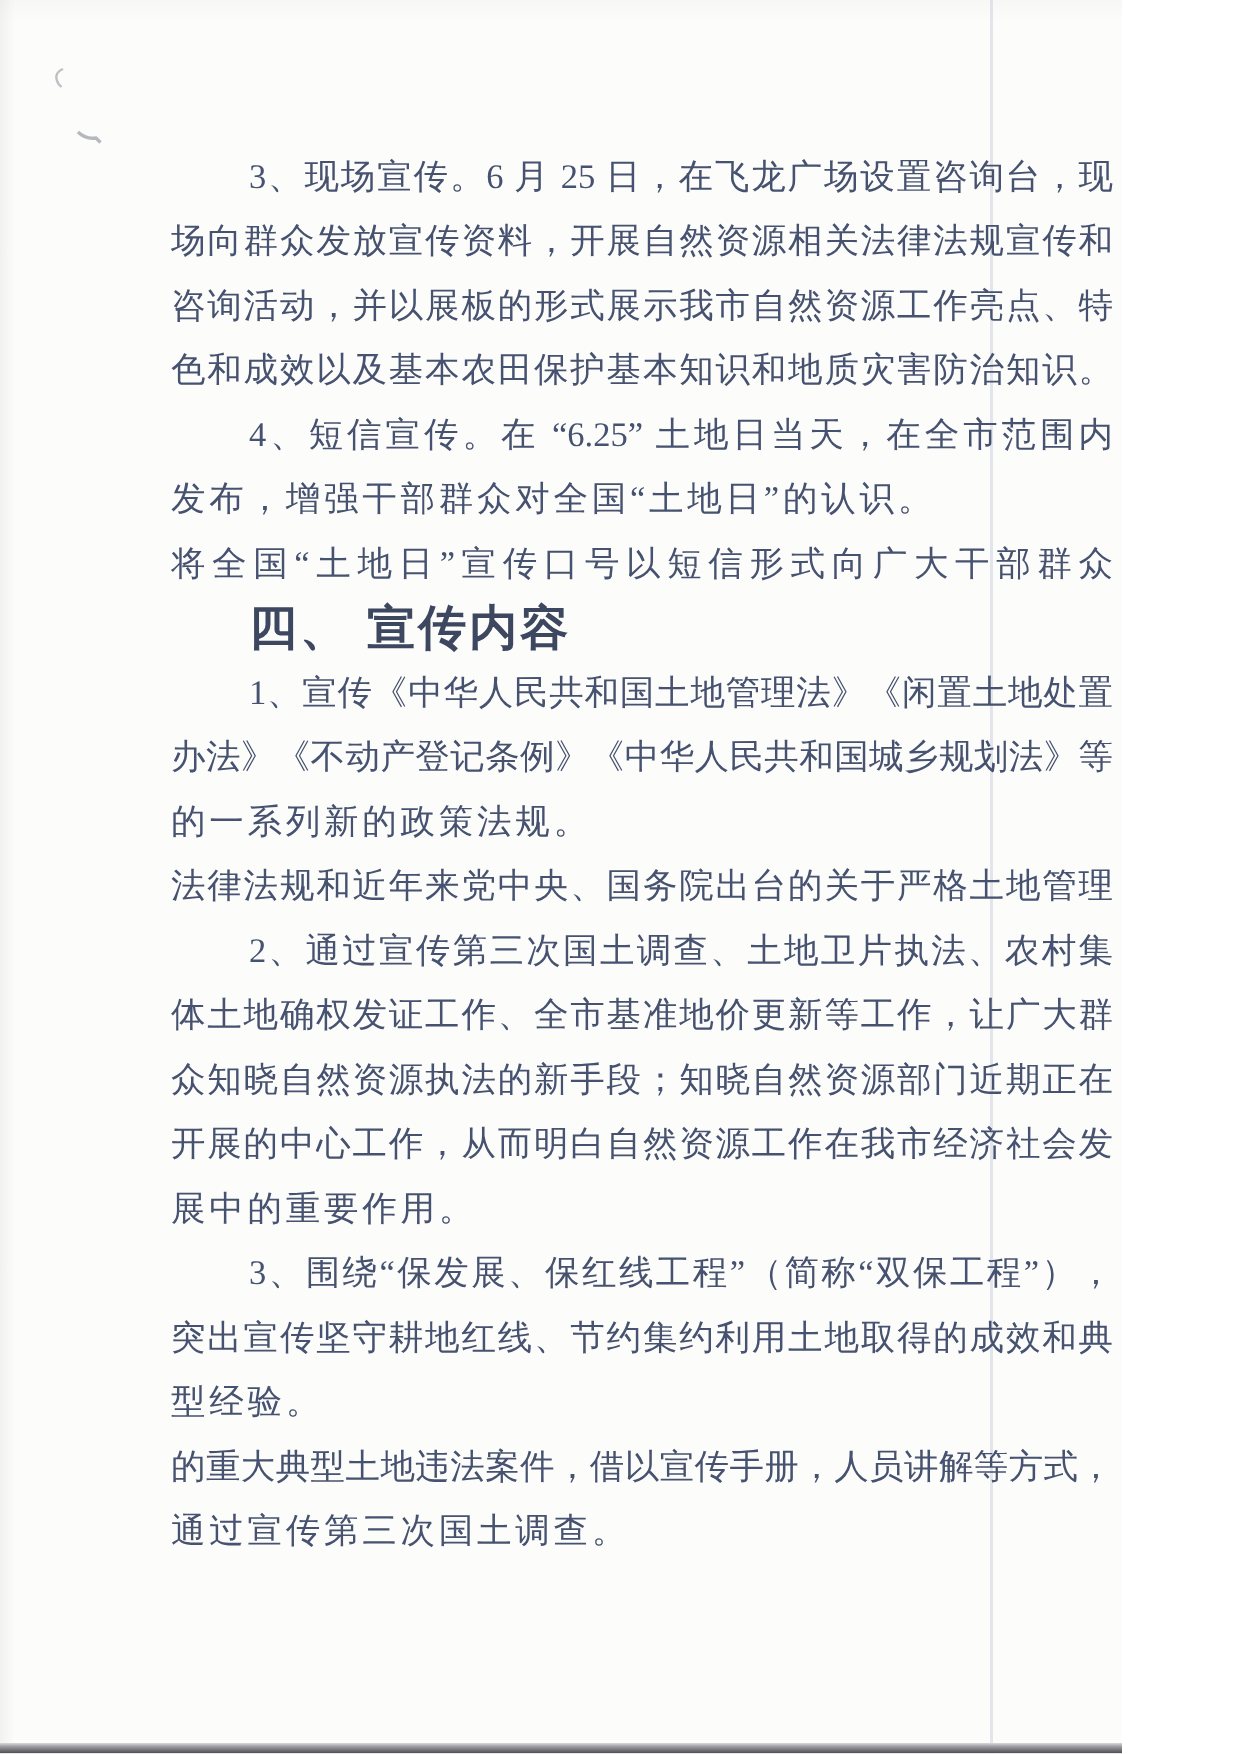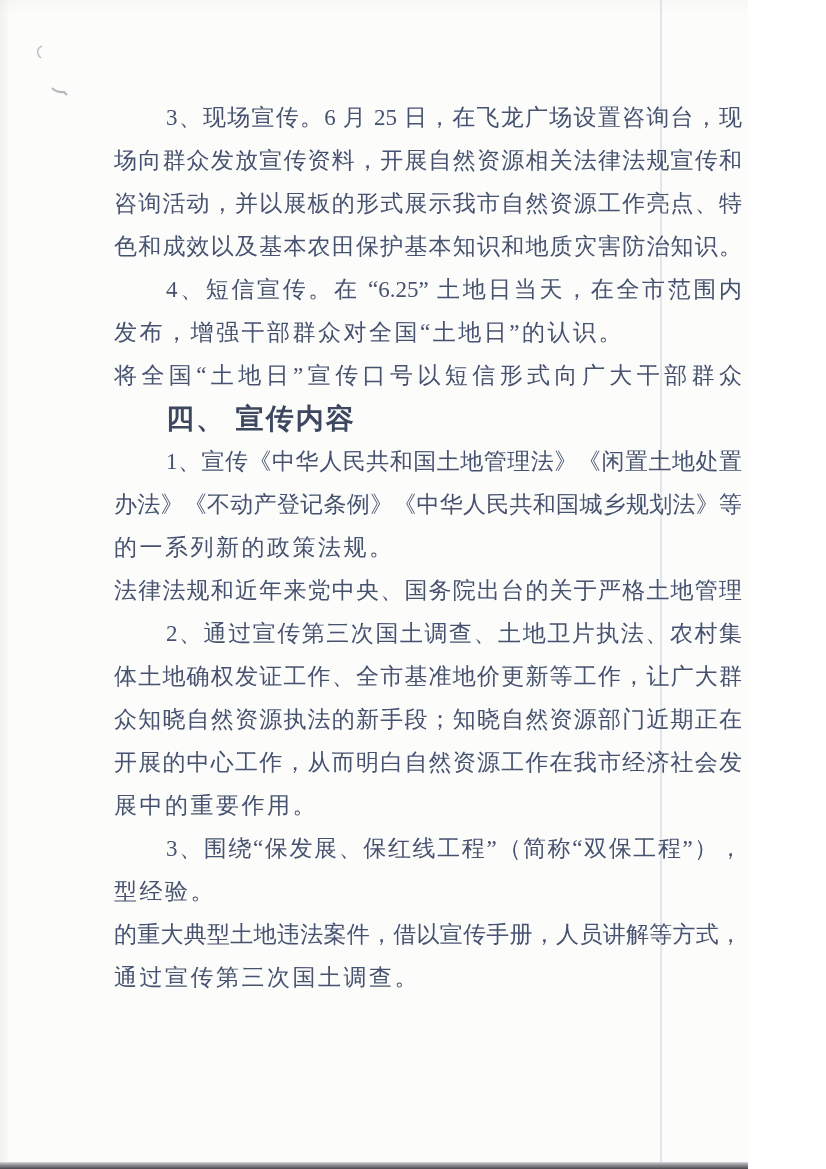--- a/index.html
+++ b/index.html
@@ -63,21 +63,21 @@
     text-justify: inter-character;
   }
   .ln.l {
     text-align: left;
     letter-spacing: 2.5px;
   }
   .ln.ind { text-indent: 52px; }
   .ln.heading {
     font-family: "Liberation Sans", sans-serif;
     font-weight: bold;
-    font-size: 28px;
+    font-size: 32px;
     color: #3d4760;
     letter-spacing: 2px;
     text-align: left;
   }
 </style>
 </head>
 <body>
 
 <div class="page">
 
@@ -101,19 +101,20 @@
     <div class="ln j ind">1、宣传《中华人民共和国土地管理法》《闲置土地处置</div>
     <div class="ln j">办法》《不动产登记条例》《中华人民共和国城乡规划法》等</div>
     <div class="ln l">的一系列新的政策法规。</div>
     <div class="ln j">法律法规和近年来党中央、国务院出台的关于严格土地管理</div>
     <div class="ln j ind">2、通过宣传第三次国土调查、土地卫片执法、农村集</div>
     <div class="ln j">体土地确权发证工作、全市基准地价更新等工作，让广大群</div>
     <div class="ln j">众知晓自然资源执法的新手段；知晓自然资源部门近期正在</div>
     <div class="ln j">开展的中心工作，从而明白自然资源工作在我市经济社会发</div>
     <div class="ln l">展中的重要作用。</div>
     <div class="ln j ind">3、围绕“保发展、保红线工程”（简称“双保工程”），</div>
+    <div class="ln j">突出宣传坚守耕地红线、节约集约利用土地取得的成效和典</div>
     <div class="ln l">型经验。</div>
     <div class="ln j">的重大典型土地违法案件，借以宣传手册，人员讲解等方式，</div>
     <div class="ln l">通过宣传第三次国土调查。</div>
   </div>
 
   <div class="bottom-edge"></div>
 </div>
 
 </body></html>

